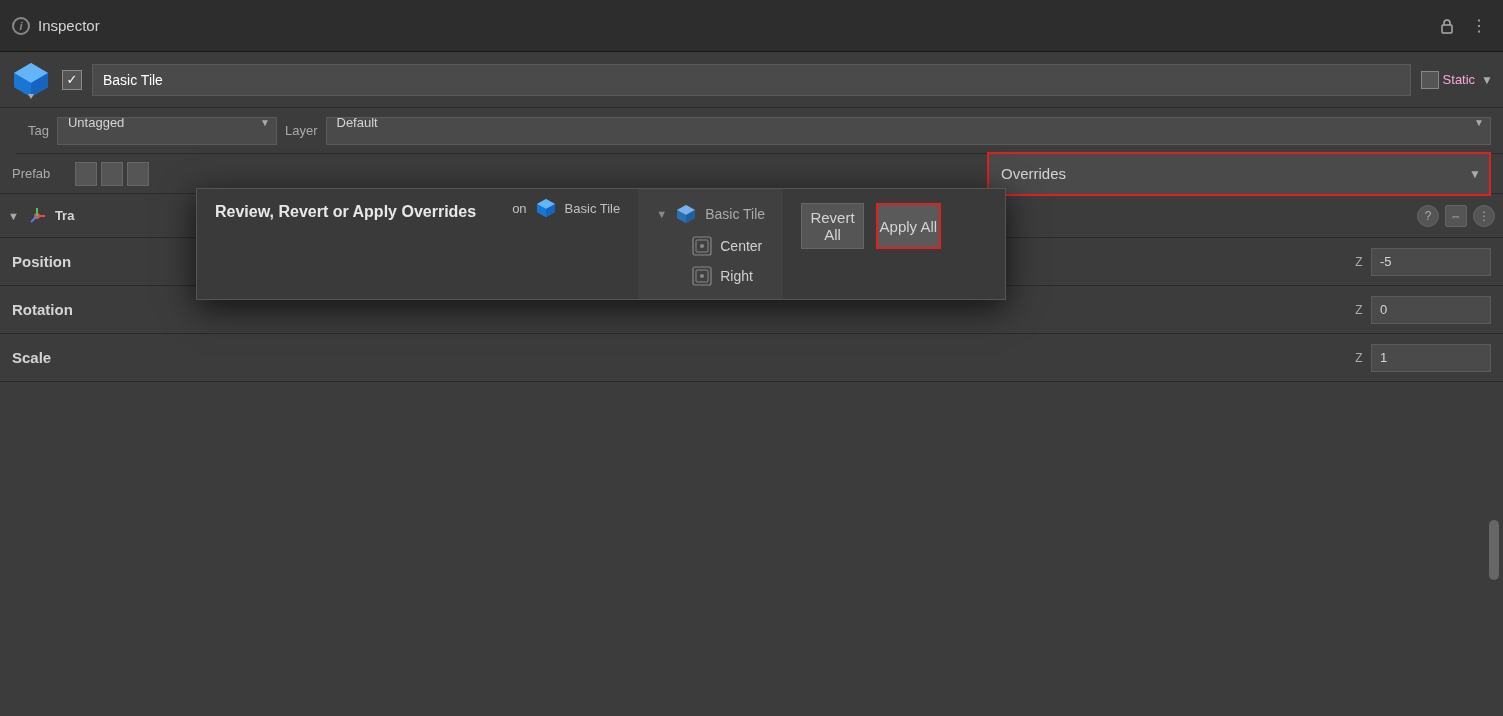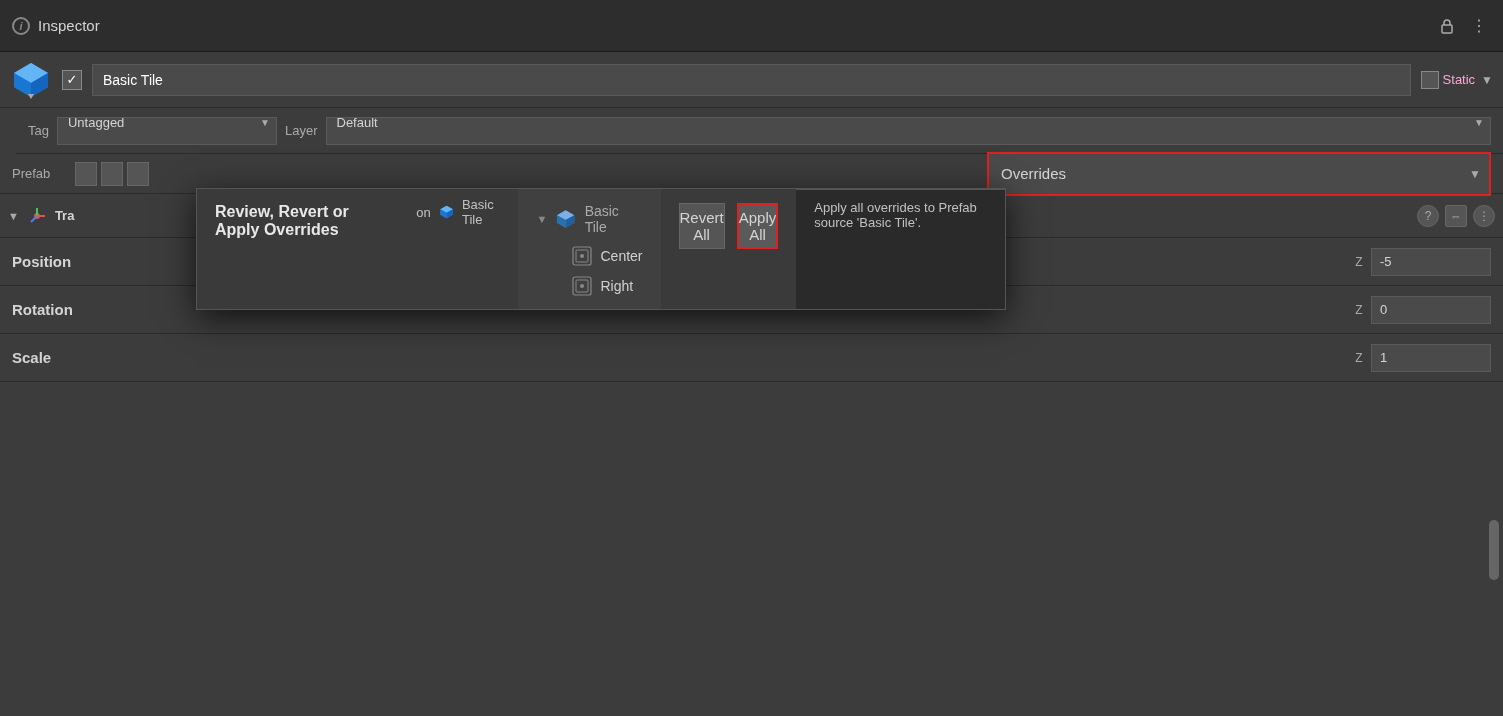--- a/index.html
+++ b/index.html
@@ -593,17 +593,14 @@
 
   <div class="popup-buttons">
     <button class="popup-btn">
       <span>Revert All</span>
     </button>
     <button class="popup-btn apply">
       <span>Apply All</span>
     </button>
   </div>
 
-  <div class="popup-tooltip">
-    <span>Apply all overrides to Prefab source 'Basic Tile'.</span>
-  </div>
 
 </div>
 
 </body></html>

